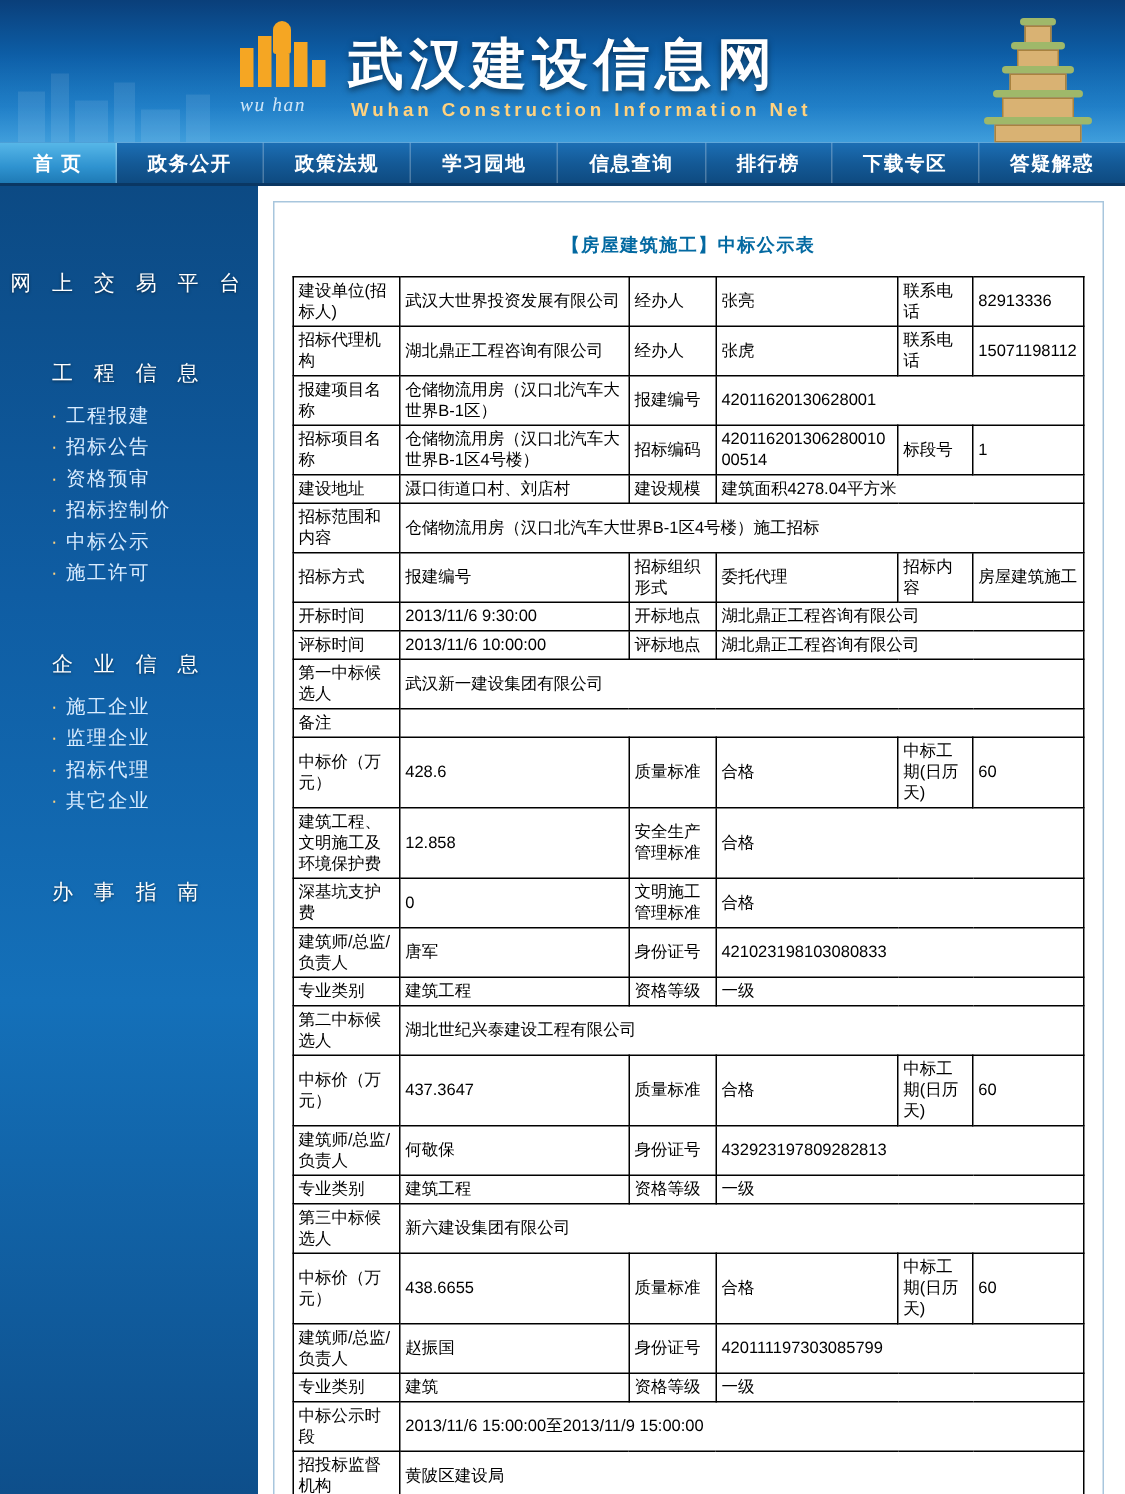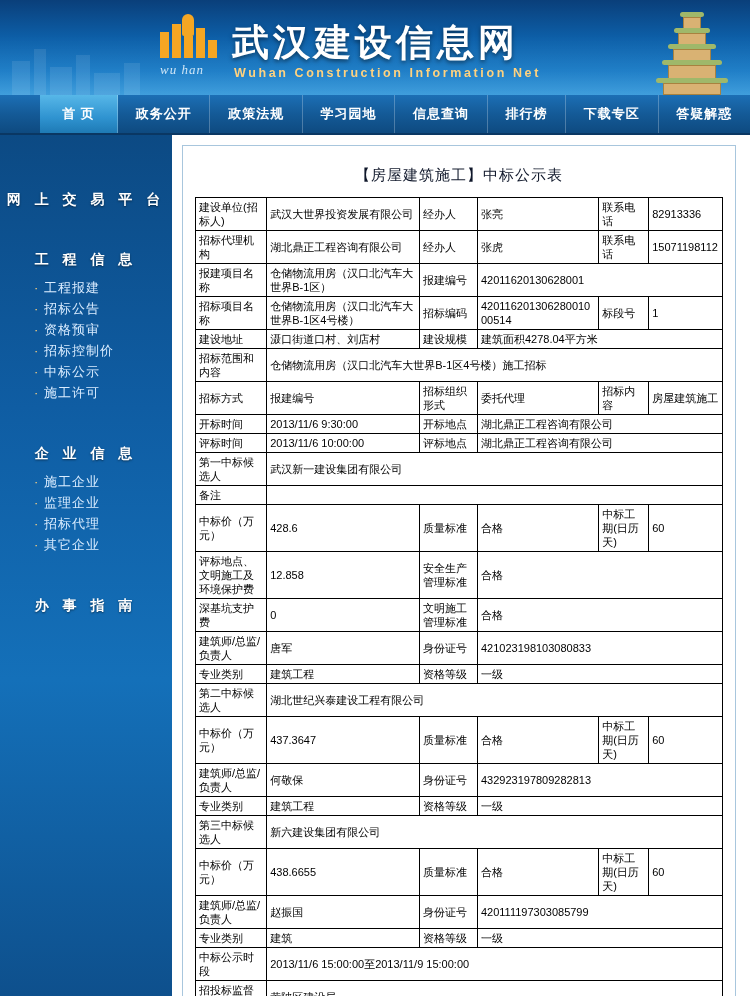--- a/index.html
+++ b/index.html
@@ -62,25 +62,24 @@
     position: absolute; left: 50%; transform: translateX(-50%);
     background: #d9b273; border: 1px solid #a8823f;
   }
   .pagoda .roof {
     position: absolute; left: 50%; transform: translateX(-50%);
     background: #9fb86a; height: 5px; border-radius: 3px;
   }
 
   
   .nav {
-    height: 40px;
+    height: 29px;
     background: linear-gradient(to bottom, #1c6fb5 0%, #145a97 50%, #0e4a80 100%);
     display: flex; align-items: stretch;
     border-bottom: 2px solid #0a3763;
-    padding-left: 40px;
   }
   .nav-item {
     flex: 1 1 auto;
     display: flex; align-items: center; justify-content: center;
     color: #ffffff; font-size: 13px; font-weight: bold;
     letter-spacing: 1px;
     border-right: 1px solid rgba(255,255,255,0.25);
     cursor: pointer;
     white-space: nowrap;
   }
@@ -100,21 +99,21 @@
     width: 172px;
     flex: 0 0 172px;
     background: linear-gradient(to bottom, #0c4a84 0%, #0f5da3 30%, #1470b9 60%, #0d4b86 100%);
     padding-top: 26px;
     color: #fff;
   }
   .side-head {
     text-align: center;
     color: #ffffff;
     font-size: 14px;
-    font-weight: bold;
+    font-weight: normal;
     letter-spacing: 5px;
     margin: 10px 0 6px 0;
     text-shadow: 0 1px 2px rgba(0,0,0,.5);
   }
   .side-head.first { margin-top: 30px; }
   .side-head.spaced { margin-top: 42px; }
   .side-links { margin: 8px 0 0 0; padding: 0 0 0 34px; }
   .side-link {
     color: #d9ecff;
     font-size: 13px;
@@ -130,23 +129,23 @@
     padding: 10px 14px 10px 10px;
   }
   .doc-frame {
     border: 1px solid #a8c6dd;
     background: #ffffff;
     padding: 14px 12px 18px 12px;
     min-height: 740px;
   }
   .doc-title {
     text-align: center;
-    font-size: 15px;
-    font-weight: normal;
-    color: #0f172a;
+    font-size: 12px;
+    font-weight: bold;
+    color: #0369a1;
     margin: 6px 0 12px 0;
     letter-spacing: 1px;
   }
 
   table.tbl {
     width: 100%;
     border-collapse: collapse;
     table-layout: fixed;
   }
   table.tbl td {
@@ -319,21 +318,21 @@
             </tr>
             <tr>
               <td class="lbl">中标价（万元）</td>
               <td class="val">428.6</td>
               <td class="lbl">质量标准</td>
               <td class="val">合格</td>
               <td class="lbl">中标工期(日历天)</td>
               <td class="val">60</td>
             </tr>
             <tr>
-              <td class="lbl">评标地点、文明施工及环境保护费</td>
+              <td class="lbl">建筑工程、文明施工及环境保护费</td>
               <td class="val">12.858</td>
               <td class="lbl">安全生产管理标准</td>
               <td class="val" colspan="3">合格</td>
             </tr>
             <tr>
               <td class="lbl">深基坑支护费</td>
               <td class="val">0</td>
               <td class="lbl">文明施工管理标准</td>
               <td class="val" colspan="3">合格</td>
             </tr>

